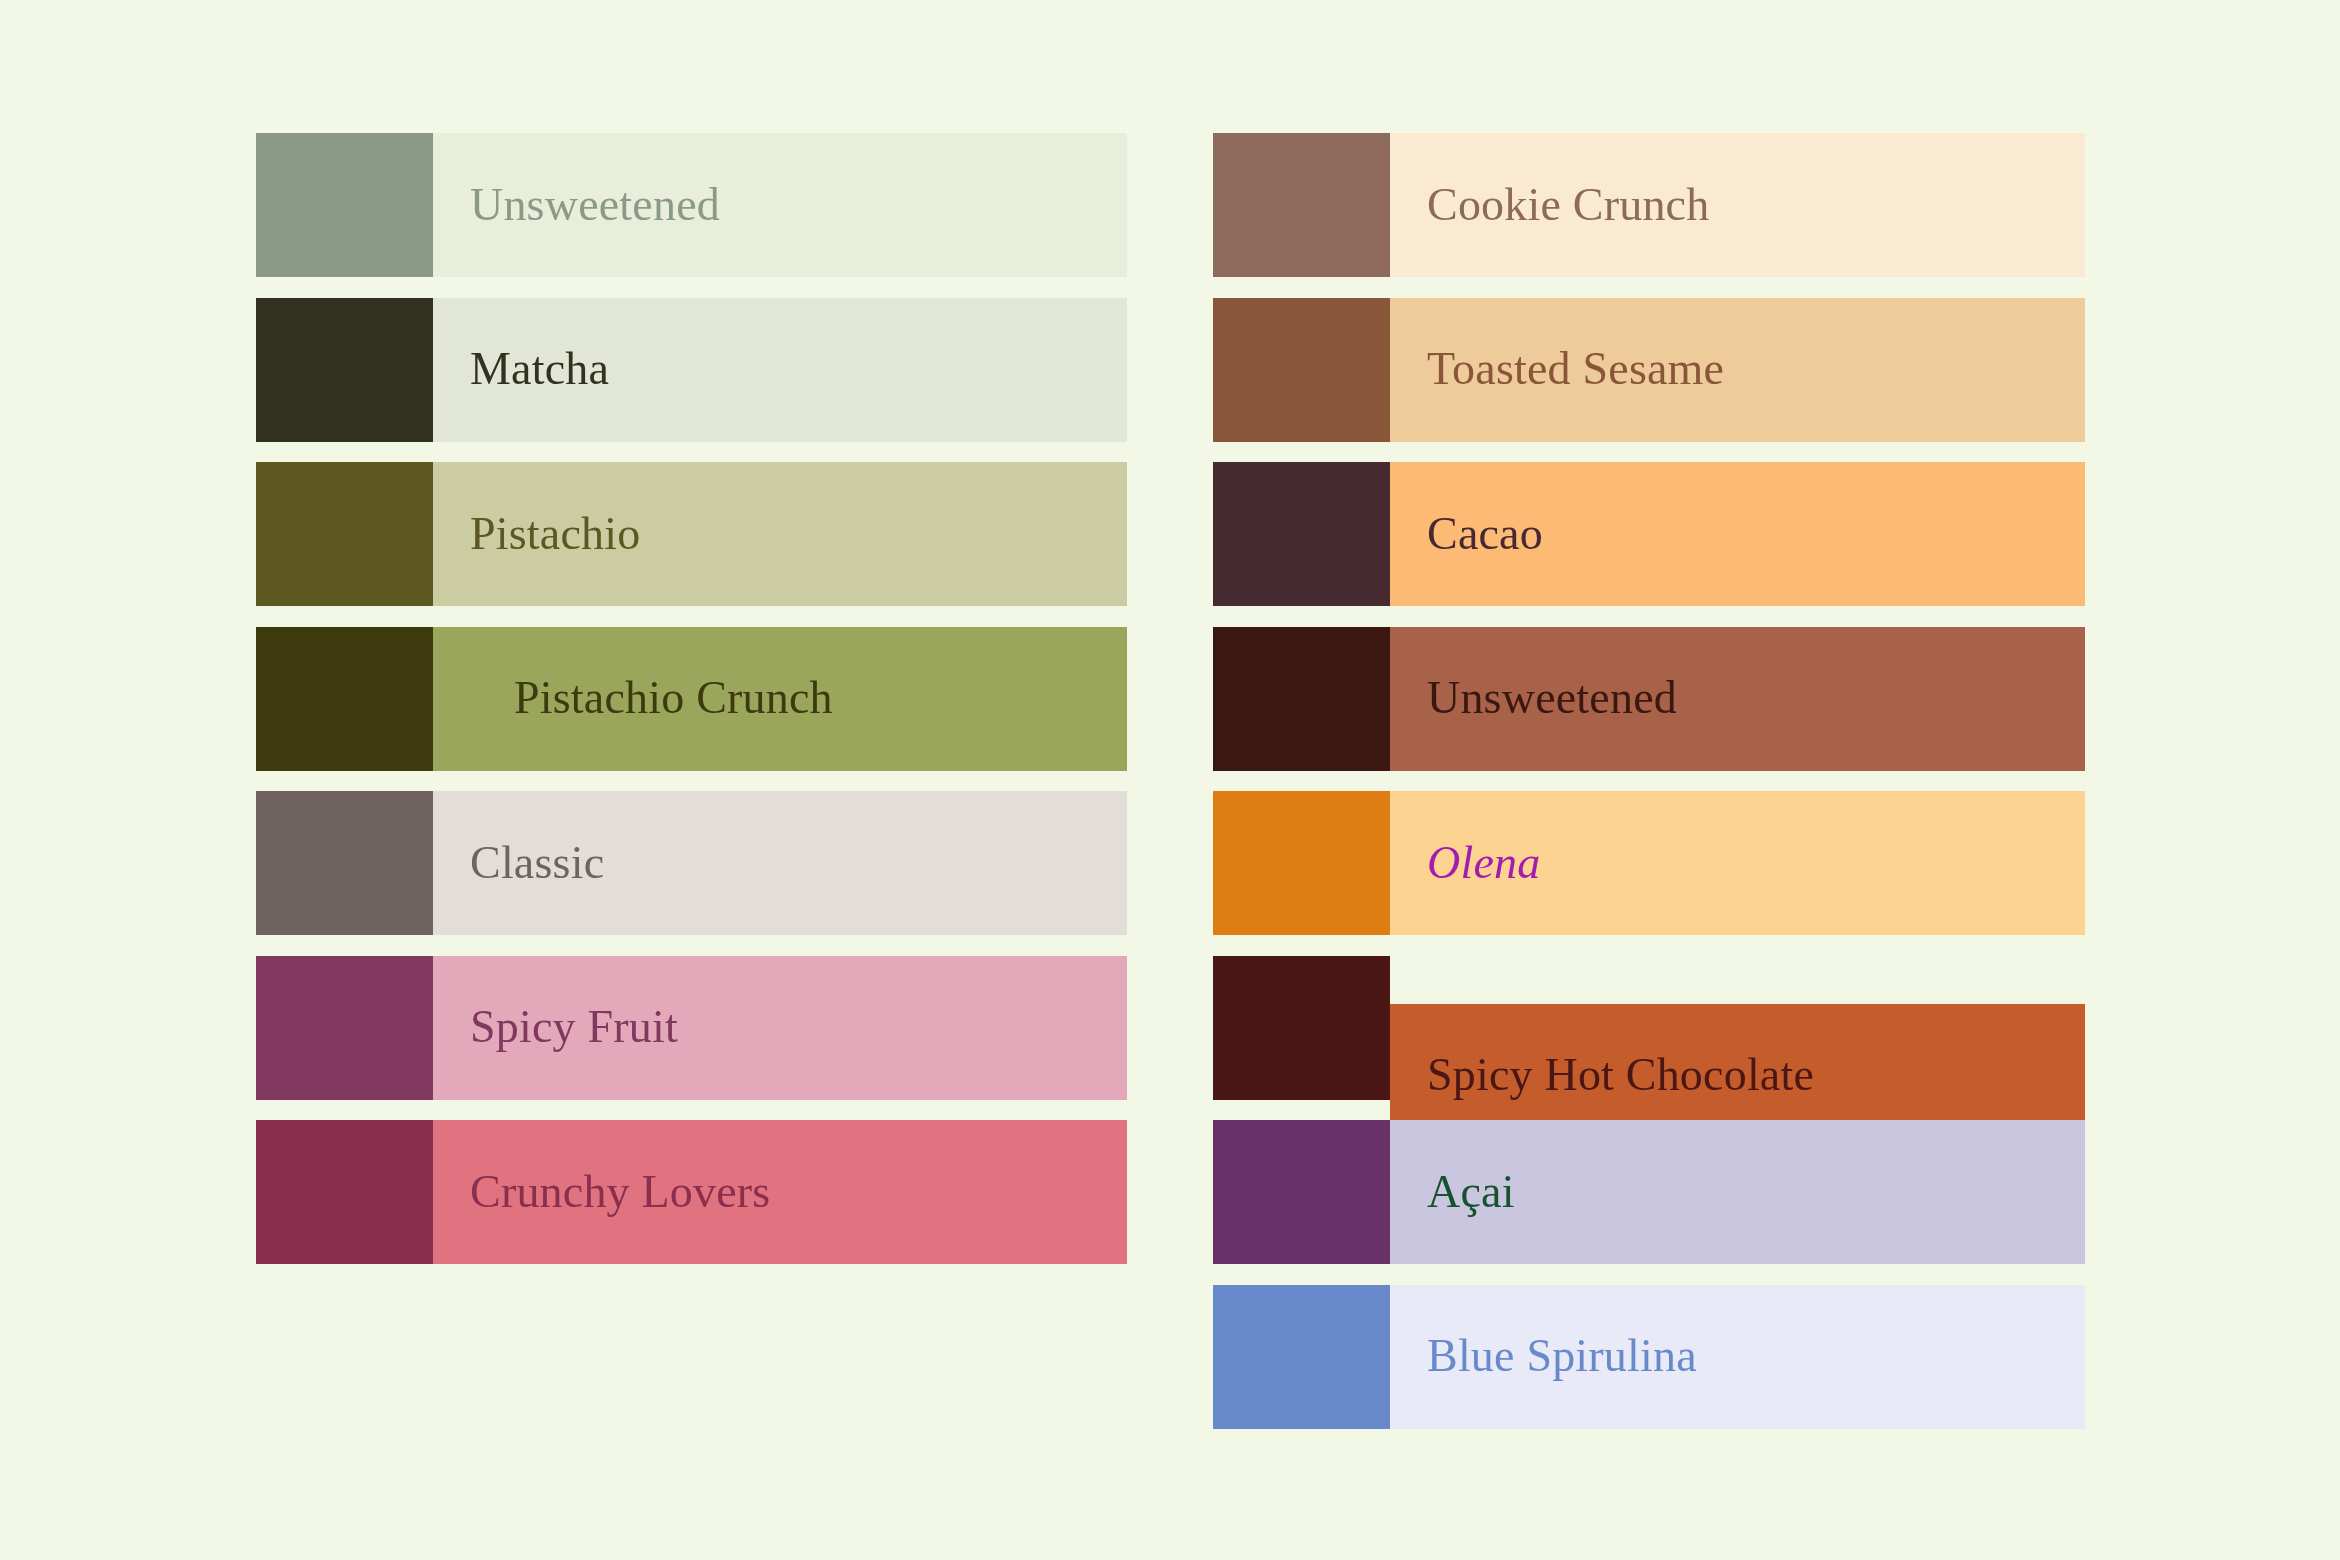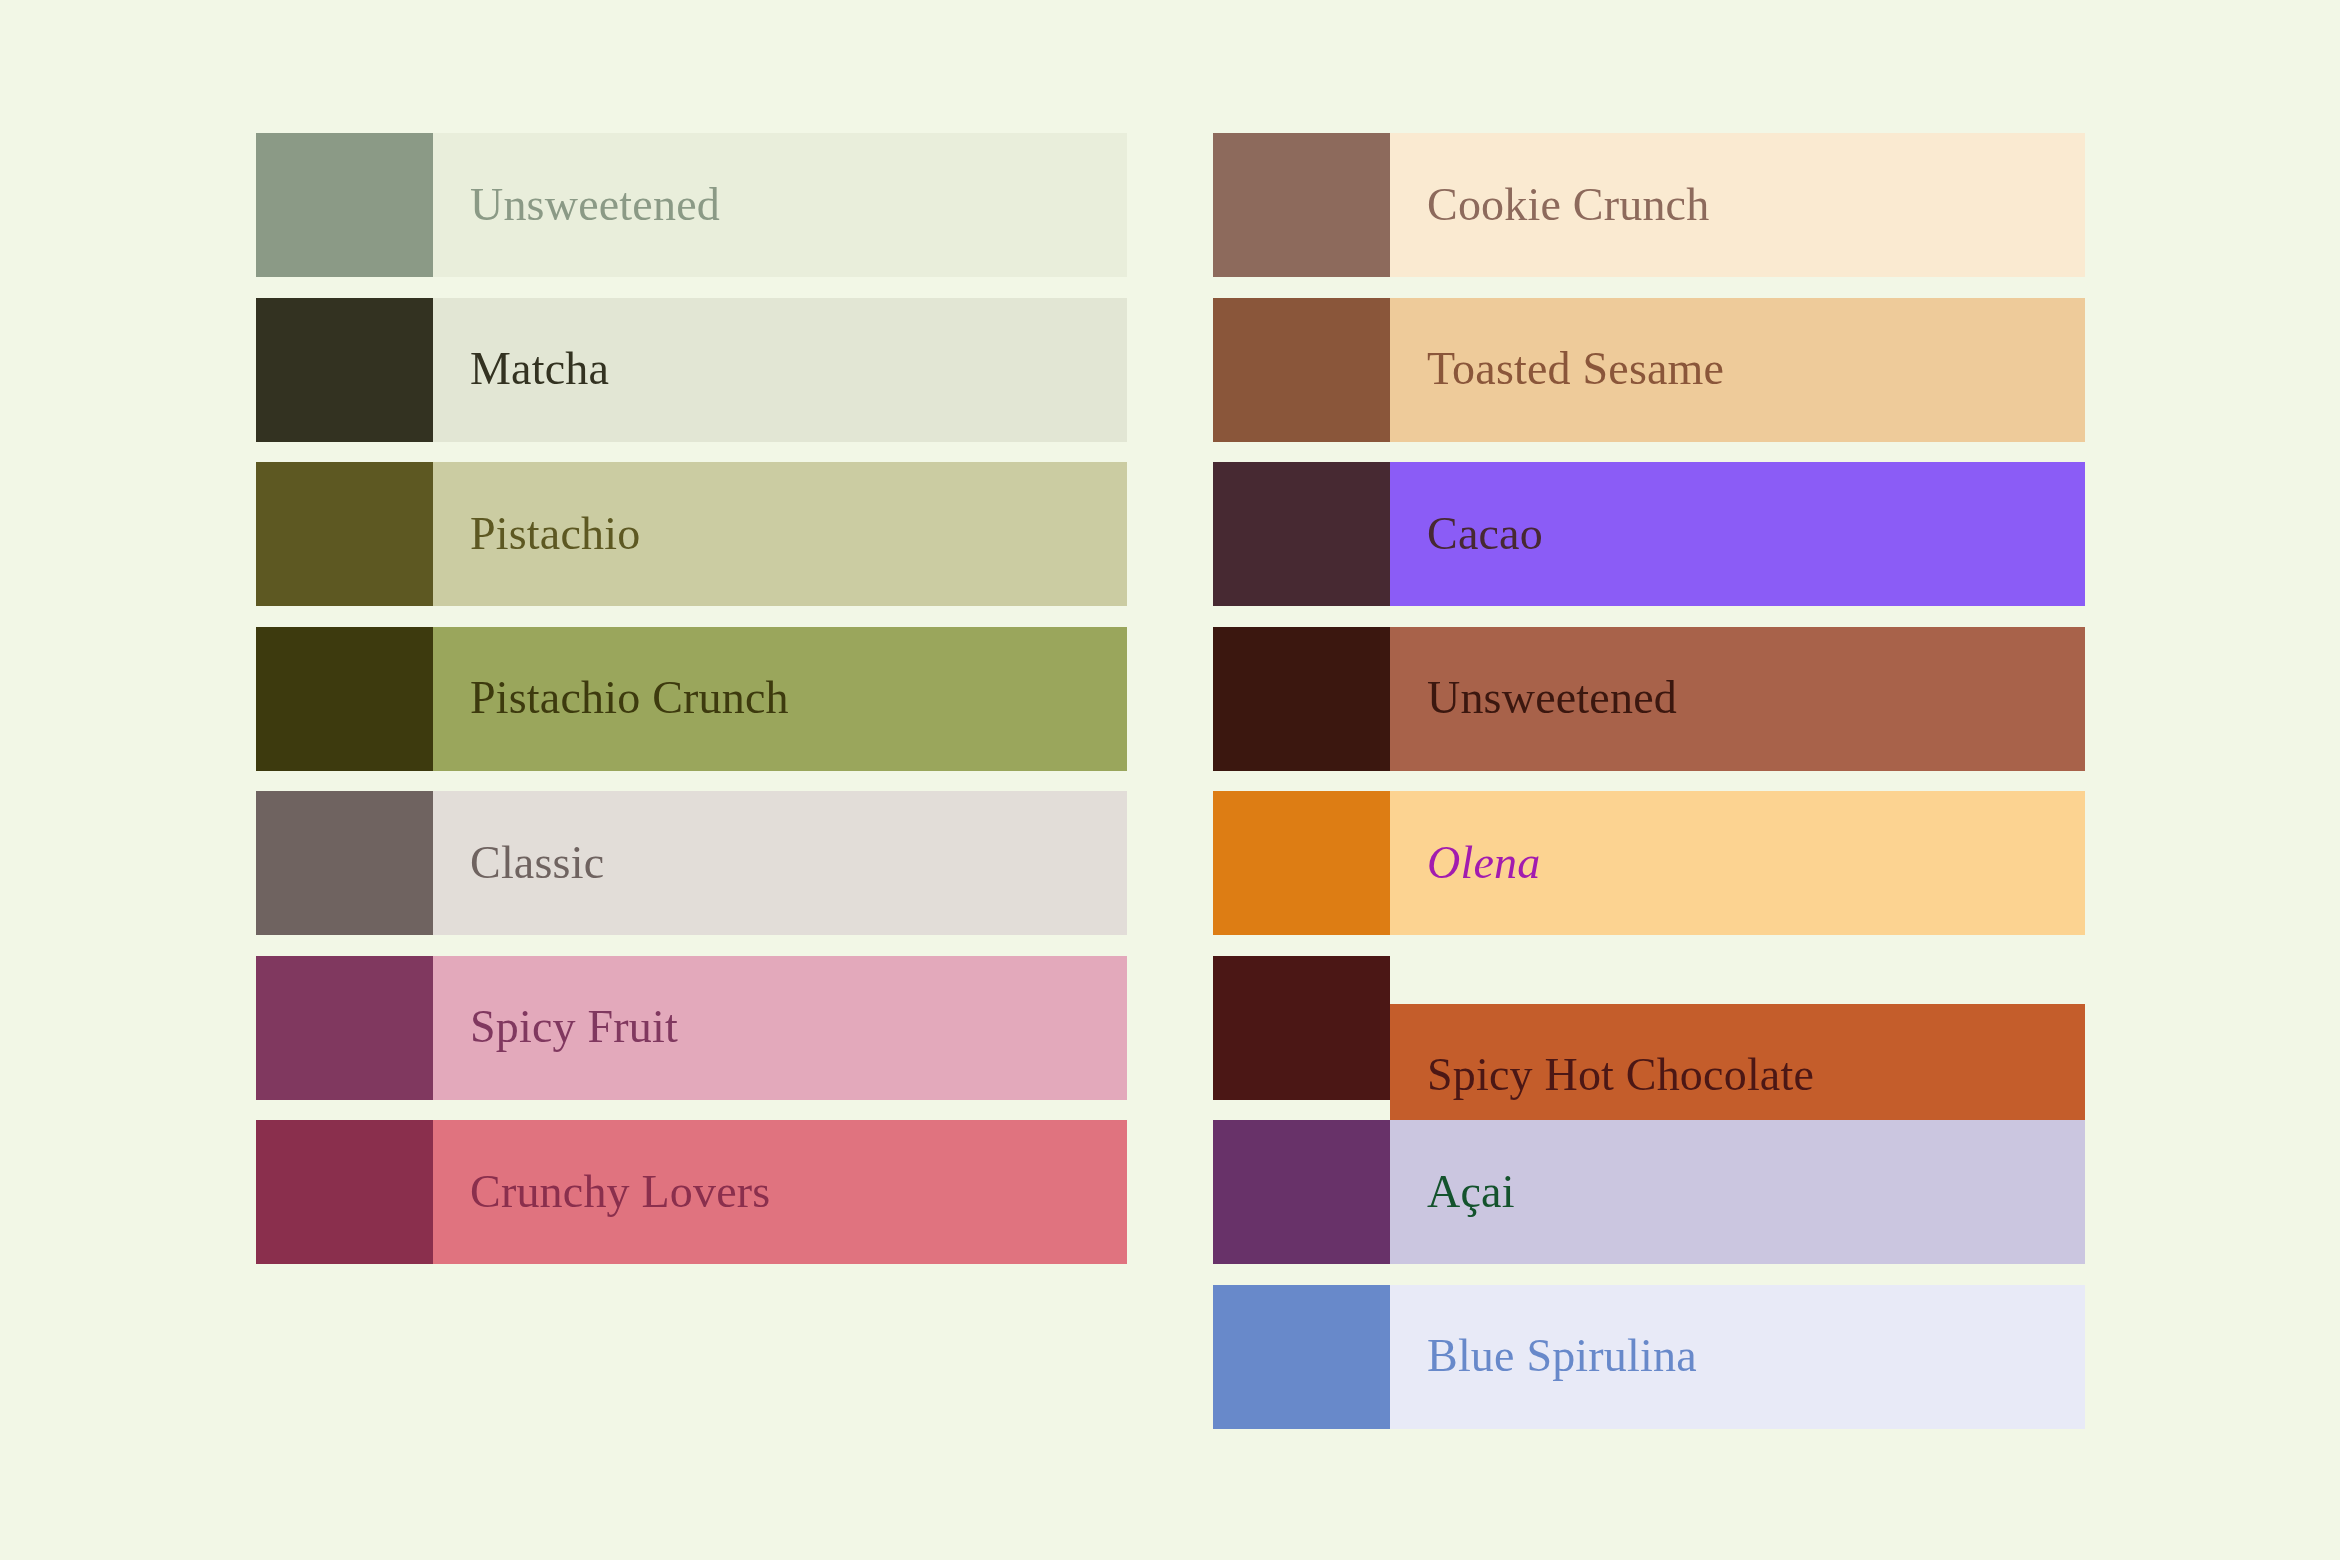--- a/index.html
+++ b/index.html
@@ -85,21 +85,21 @@
       </div>
       <div class="swatch-row">
         <div class="swatch-chip" style="background: rgb(93, 88, 34);"></div>
         <div class="swatch-band" style="background: rgb(203, 204, 162);">
           <span class="swatch-label" style="color: rgb(93, 88, 34);">Pistachio</span>
         </div>
       </div>
       <div class="swatch-row">
         <div class="swatch-chip" style="background: rgb(61, 58, 14);"></div>
         <div class="swatch-band" style="background: rgb(154, 166, 92);">
-          <span class="swatch-label" style="color: rgb(61, 58, 14);">Pistachio Crunch</span>
+          <span class="swatch-label" style="color: rgb(61, 58, 14); margin-left: 44px;">Pistachio Crunch</span>
         </div>
       </div>
       <div class="swatch-row">
         <div class="swatch-chip" style="background: rgb(111, 99, 96);"></div>
         <div class="swatch-band" style="background: rgb(226, 221, 216);">
           <span class="swatch-label" style="color: rgb(111, 99, 96);">Classic</span>
         </div>
       </div>
       <div class="swatch-row">
         <div class="swatch-chip" style="background: rgb(128, 56, 95);"></div>
@@ -122,21 +122,21 @@
         </div>
       </div>
       <div class="swatch-row">
         <div class="swatch-chip" style="background: rgb(138, 86, 58);"></div>
         <div class="swatch-band" style="background: rgb(238, 203, 154);">
           <span class="swatch-label" style="color: rgb(138, 86, 58);">Toasted Sesame</span>
         </div>
       </div>
       <div class="swatch-row">
         <div class="swatch-chip" style="background: rgb(71, 41, 50);"></div>
-        <div class="swatch-band" style="background: #8b5cf6;">
+        <div class="swatch-band" style="background: #fdba74;">
           <span class="swatch-label" style="color: rgb(71, 41, 50);">Cacao</span>
         </div>
       </div>
       <div class="swatch-row">
         <div class="swatch-chip" style="background: rgb(59, 23, 15);"></div>
         <div class="swatch-band" style="background: rgb(168, 98, 74);">
           <span class="swatch-label" style="color: rgb(59, 23, 15);">Unsweetened</span>
         </div>
       </div>
       <div class="swatch-row">

